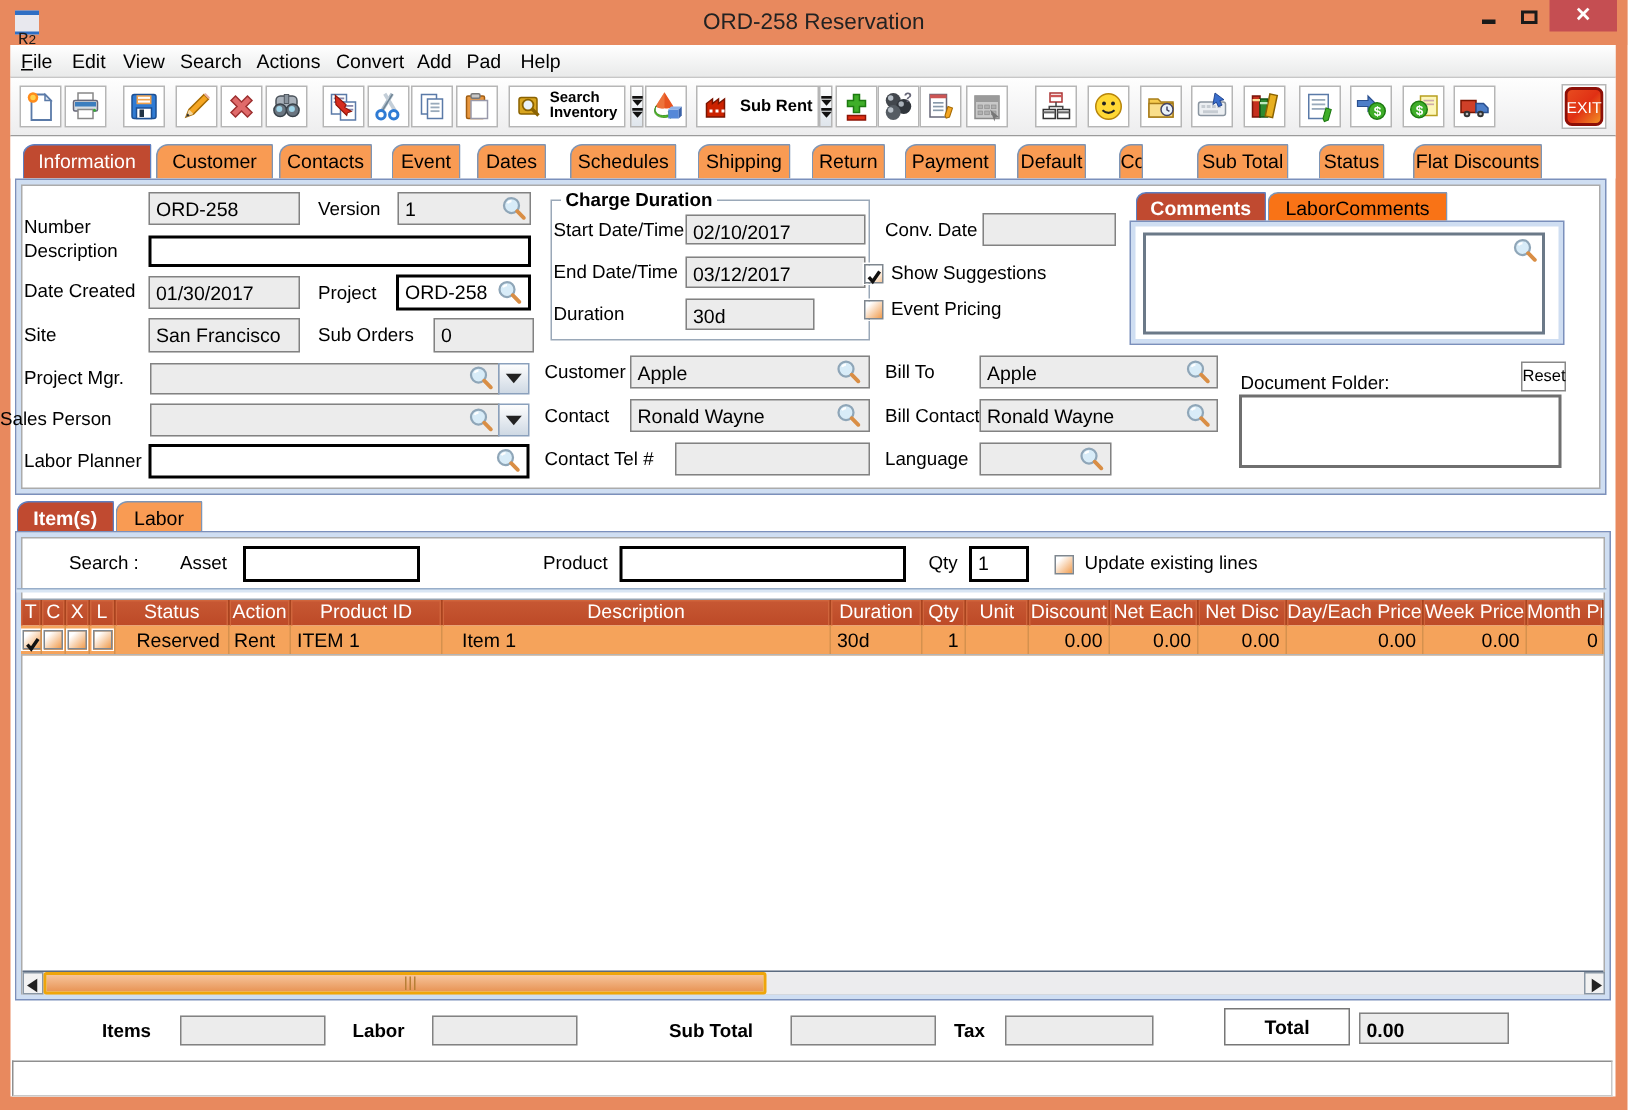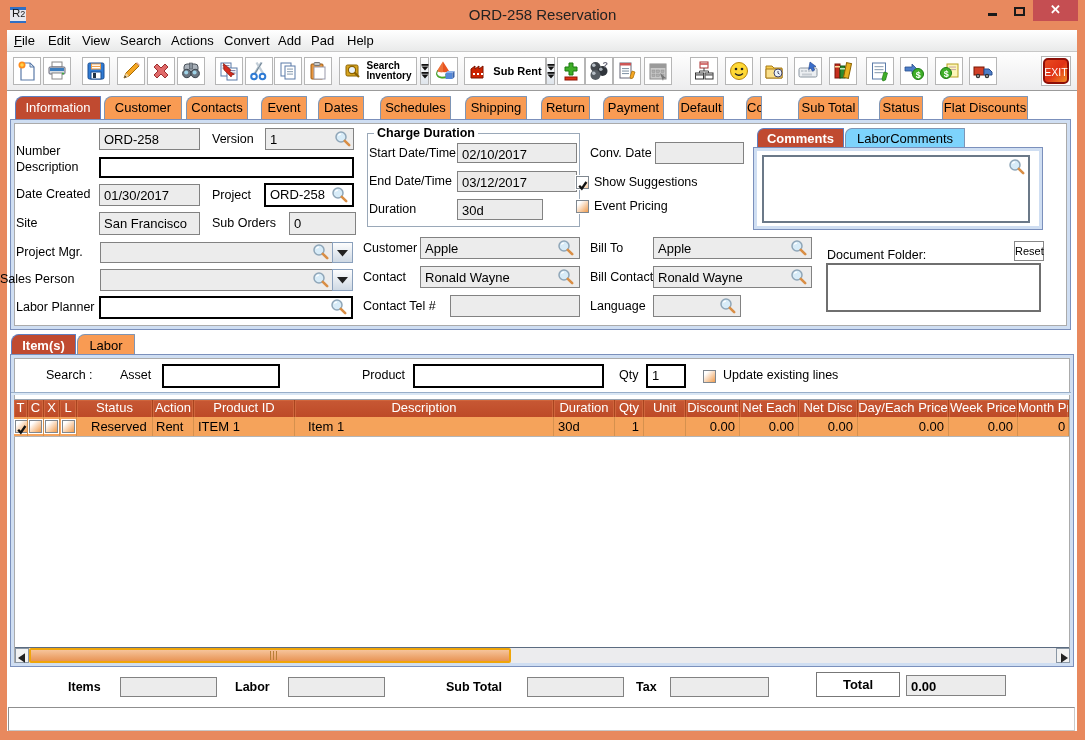--- a/index.html
+++ b/index.html
@@ -17,21 +17,21 @@
 .cbo{position:absolute;width:13px;height:13px;border:1px solid #7f878f;background:linear-gradient(135deg,#ffffff 20%,#f09c4e);box-shadow:0 0 0 1px #fff}
 .hc{position:absolute;top:0;height:100%;color:#fff;font-size:13px;text-align:center;line-height:16px;border-right:1px solid #a8441f;box-shadow:inset 1px 1px 0 #d0653c,inset -1px 0 0 #d0653c;overflow:hidden;white-space:nowrap}
 .rc{position:absolute;top:0;height:100%;color:#000;font-size:13px;line-height:19px;border-right:1px solid #d5914e;overflow:hidden;white-space:nowrap}
 </style></head>
 <body>
 
 <div class="ab" style="left:0;top:0;width:1085px;height:30px;background:#E8895E"></div>
 <div class="ab" style="left:10px;top:7px;width:16px;height:16px;background:#e8e8ee">
  <div class="ab" style="left:0;top:0;width:16px;height:2.5px;background:#2f6fc4"></div>
  <div class="ab" style="left:0;top:13.5px;width:16px;height:2.5px;background:#2f6fc4"></div>
- <div class="ab" style="left:2px;top:0;width:14px;height:12px;font-family:Liberation Sans, sans-serif;font-size:11.5px;color:#1a1a1a;line-height:12px">R<span style="font-size:9px">2</span></div>
+ <div class="ab" style="left:2px;top:14px;width:14px;height:12px;font-family:Liberation Mono, monospace;font-size:11.5px;color:#1a1a1a;line-height:12px">R<span style="font-size:9px">2</span></div>
 </div>
 <div class="ab" style="left:0;top:6px;width:1085px;text-align:center;font-size:15px;color:#222">ORD-258 Reservation</div>
 <div class="ab" style="left:988px;top:13px;width:9px;height:3px;background:#1a1a1a"></div>
 <div class="ab" style="left:1014px;top:7px;width:11px;height:9px;border:2px solid #1a1a1a"></div>
 <div class="ab" style="left:1033px;top:0;width:45px;height:21px;background:#c54e52;color:#fff;text-align:center;font-size:13px;font-weight:bold;line-height:20px">✕</div>
 <div class="ab" style="left:7px;top:30px;width:1070px;height:701px;background:#fff"></div>
 
 <div class="ab" style="left:7px;top:30px;width:1070px;height:22px;background:linear-gradient(#ffffff,#e9eaea);border-bottom:1px solid #c7c7c7;font-size:13px;color:#000">
 <span class="ab" style="left:7px;top:3px"><u>F</u>ile</span>
 <span class="ab" style="left:41px;top:3px">Edit</span>
@@ -435,21 +435,21 @@
 <div class="fld" style="left:450px;top:295px;width:130px;height:22px"></div>
 <div class="lbl" style="left:590px;top:299px">Language</div>
 <div class="fld" style="left:653px;top:295px;width:88px;height:22px"></div>
 <svg class="ab" style="left:719px;top:297px" width="18" height="18" viewBox="0 0 18 18">
       <circle cx="7" cy="7" r="5" fill="#d8ecf8" stroke="#8fa6b8" stroke-width="1.5"></circle>
       <path d="M4.3 5.5A3.2 3.2 0 017 4.1" stroke="#fff" stroke-width="1.4" fill="none"></path>
       <line x1="10.8" y1="10.8" x2="15.2" y2="15.2" stroke="#d98e45" stroke-width="2.6" stroke-linecap="round"></line>
     </svg>
 
 <div class="ab" style="left:757px;top:128px;width:87px;height:20px;background:#c04a30;border:1px solid #5f7fc0;border-bottom:none;border-radius:7px 1px 0 0;color:#fff;font-weight:bold;font-size:13px;text-align:center;line-height:19px">Comments</div>
-<div class="ab" style="left:845px;top:128px;width:120px;height:20px;background:#7dd3fc;border:1px solid #7e95b5;border-bottom:none;border-radius:7px 1px 0 0;color:#000;font-size:13px;text-align:center;line-height:19px">LaborComments</div>
+<div class="ab" style="left:845px;top:128px;width:120px;height:20px;background:#f97316;border:1px solid #7e95b5;border-bottom:none;border-radius:7px 1px 0 0;color:#000;font-size:13px;text-align:center;line-height:19px">LaborComments</div>
 <div class="ab" style="left:753px;top:147px;width:290px;height:83px;background:#fff;border:1px solid #7b90bc;box-shadow:inset 0 0 0 3px #cfdef2"></div>
 <div class="ab" style="left:762px;top:155px;width:268px;height:68px;background:#fff;border:2px solid #6b7988"></div>
 <svg class="ab" style="left:1008px;top:158px" width="18" height="18" viewBox="0 0 18 18">
       <circle cx="7" cy="7" r="5" fill="#d8ecf8" stroke="#8fa6b8" stroke-width="1.5"></circle>
       <path d="M4.3 5.5A3.2 3.2 0 017 4.1" stroke="#fff" stroke-width="1.4" fill="none"></path>
       <line x1="10.8" y1="10.8" x2="15.2" y2="15.2" stroke="#d98e45" stroke-width="2.6" stroke-linecap="round"></line>
     </svg>
 <div class="lbl" style="left:827px;top:248px">Document Folder:</div>
 <div class="ab" style="left:1014px;top:241px;width:30px;height:20px;background:#fff;border:1px solid #888;font-size:11px;text-align:center;line-height:18px">Reset</div>
 <div class="ab" style="left:826px;top:263px;width:215px;height:49px;background:#fff;border:2px solid #6f6f6f"></div>

